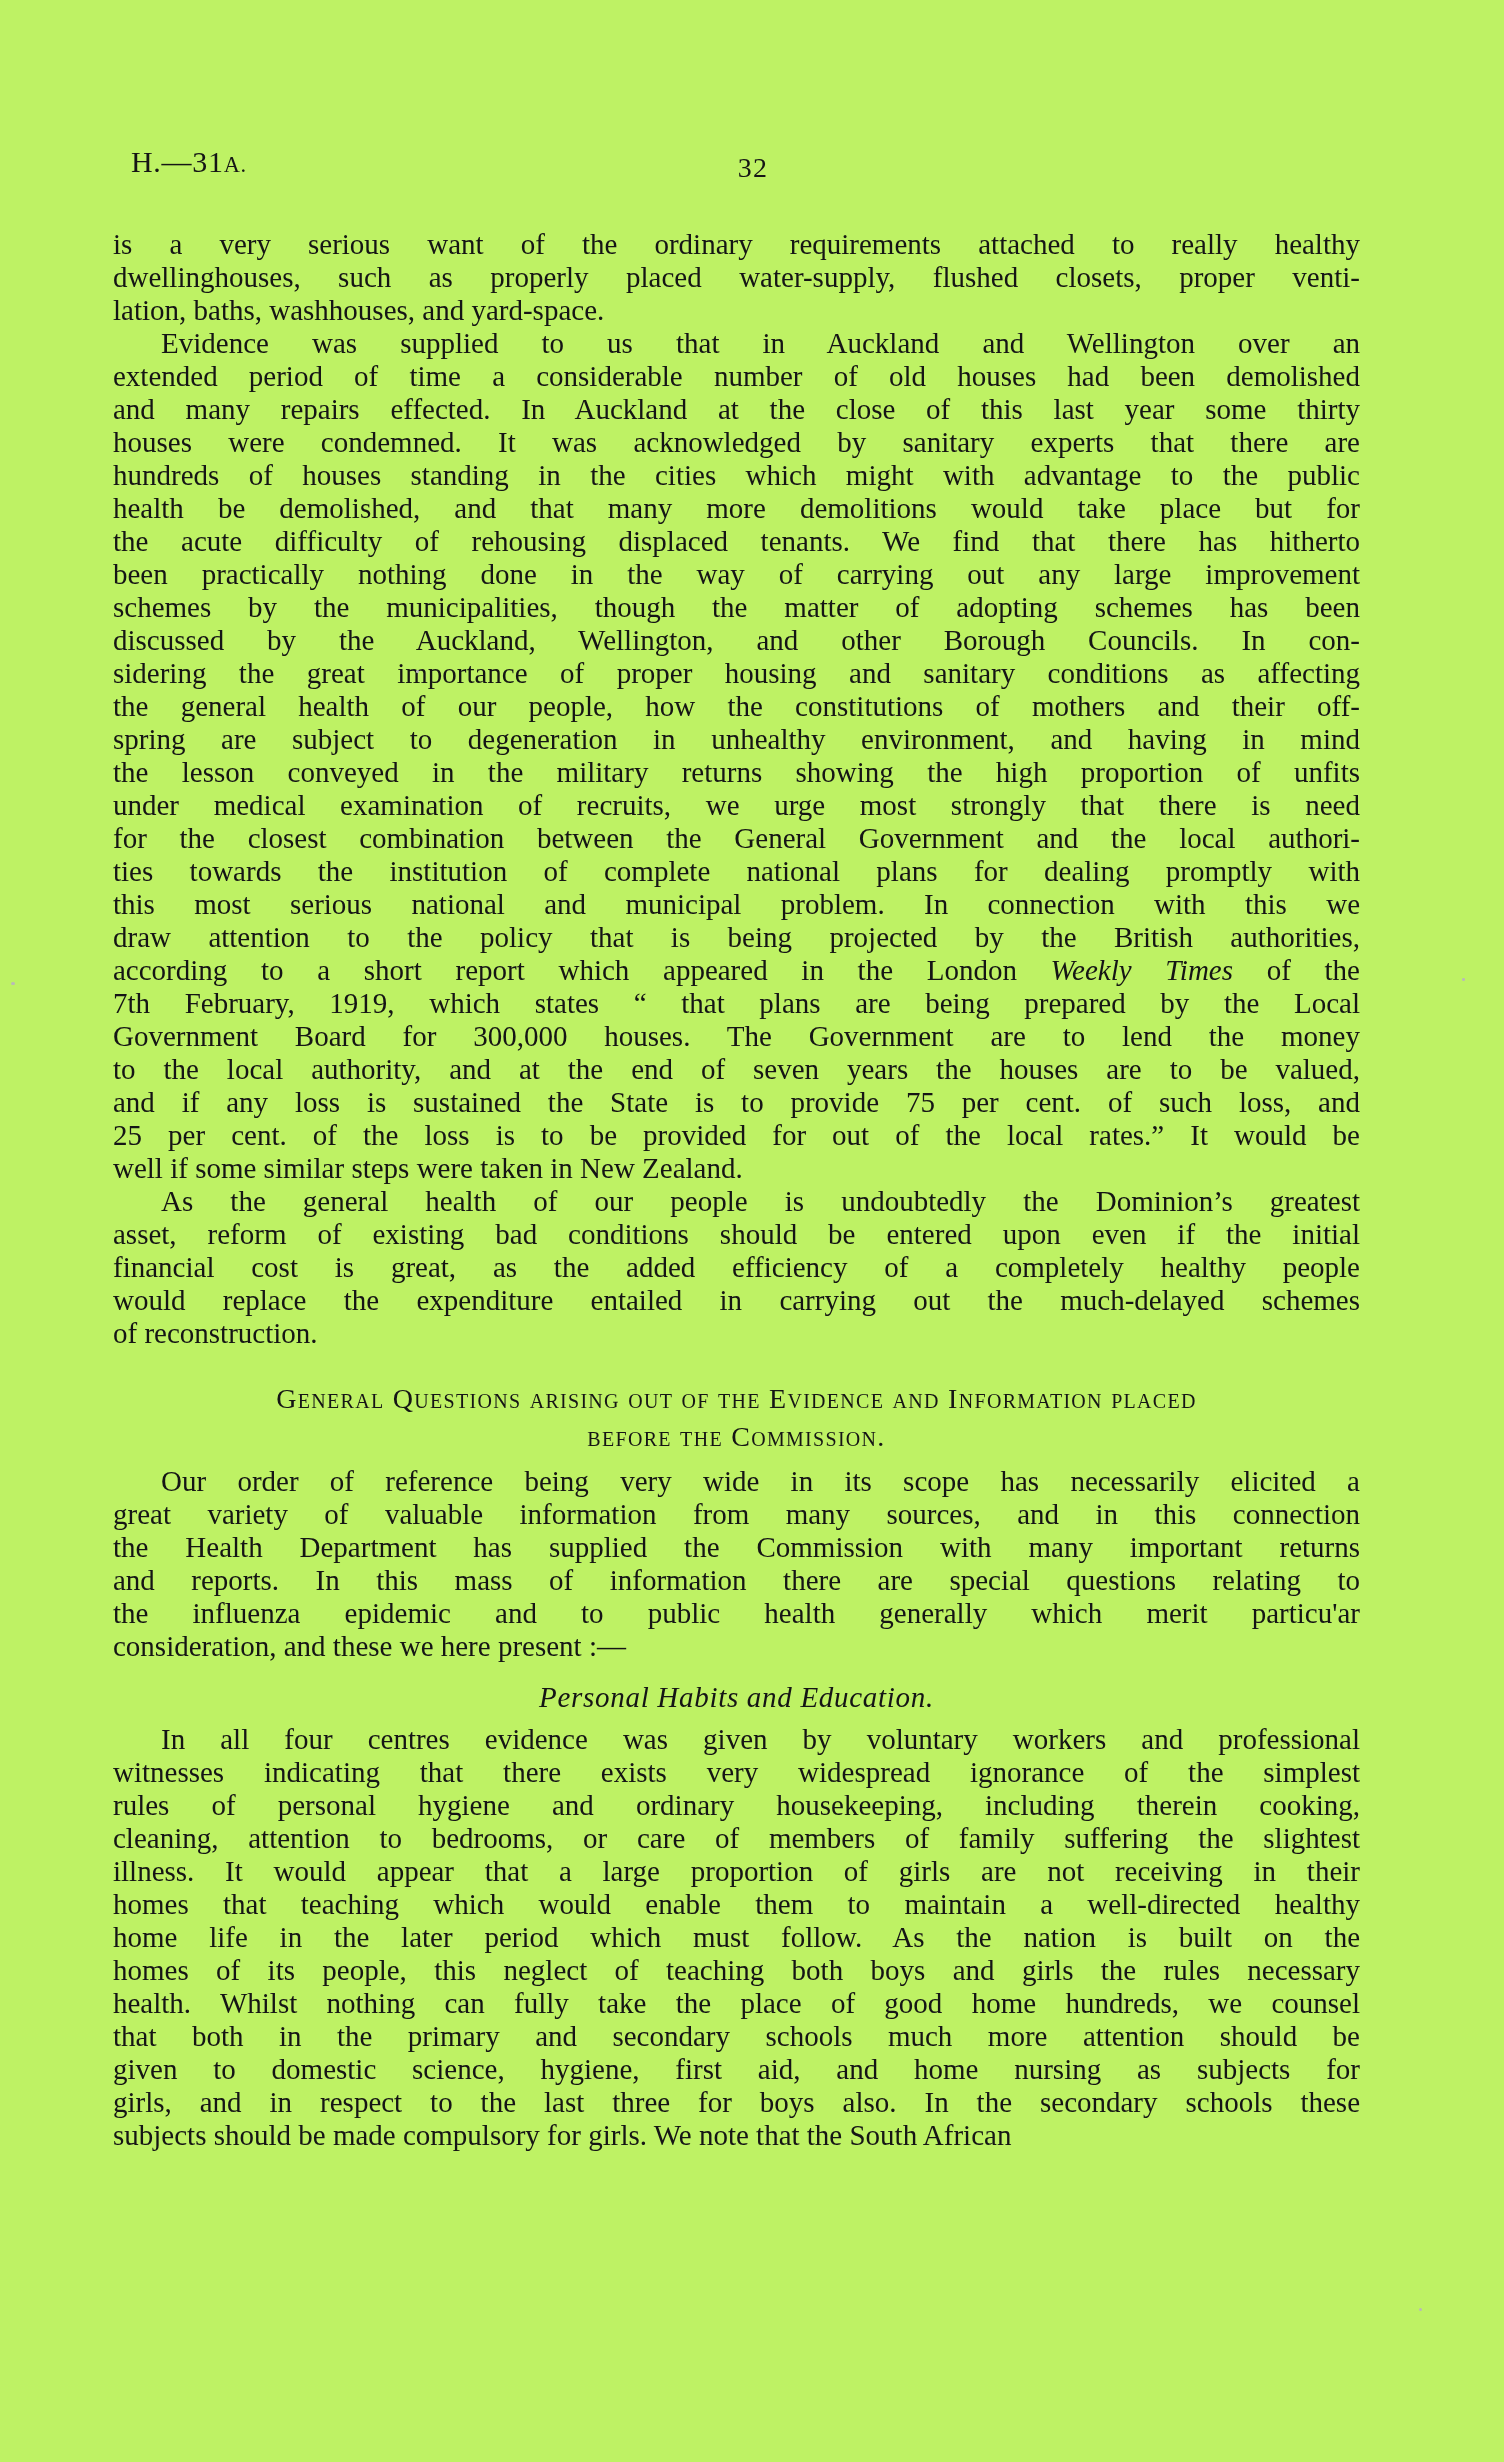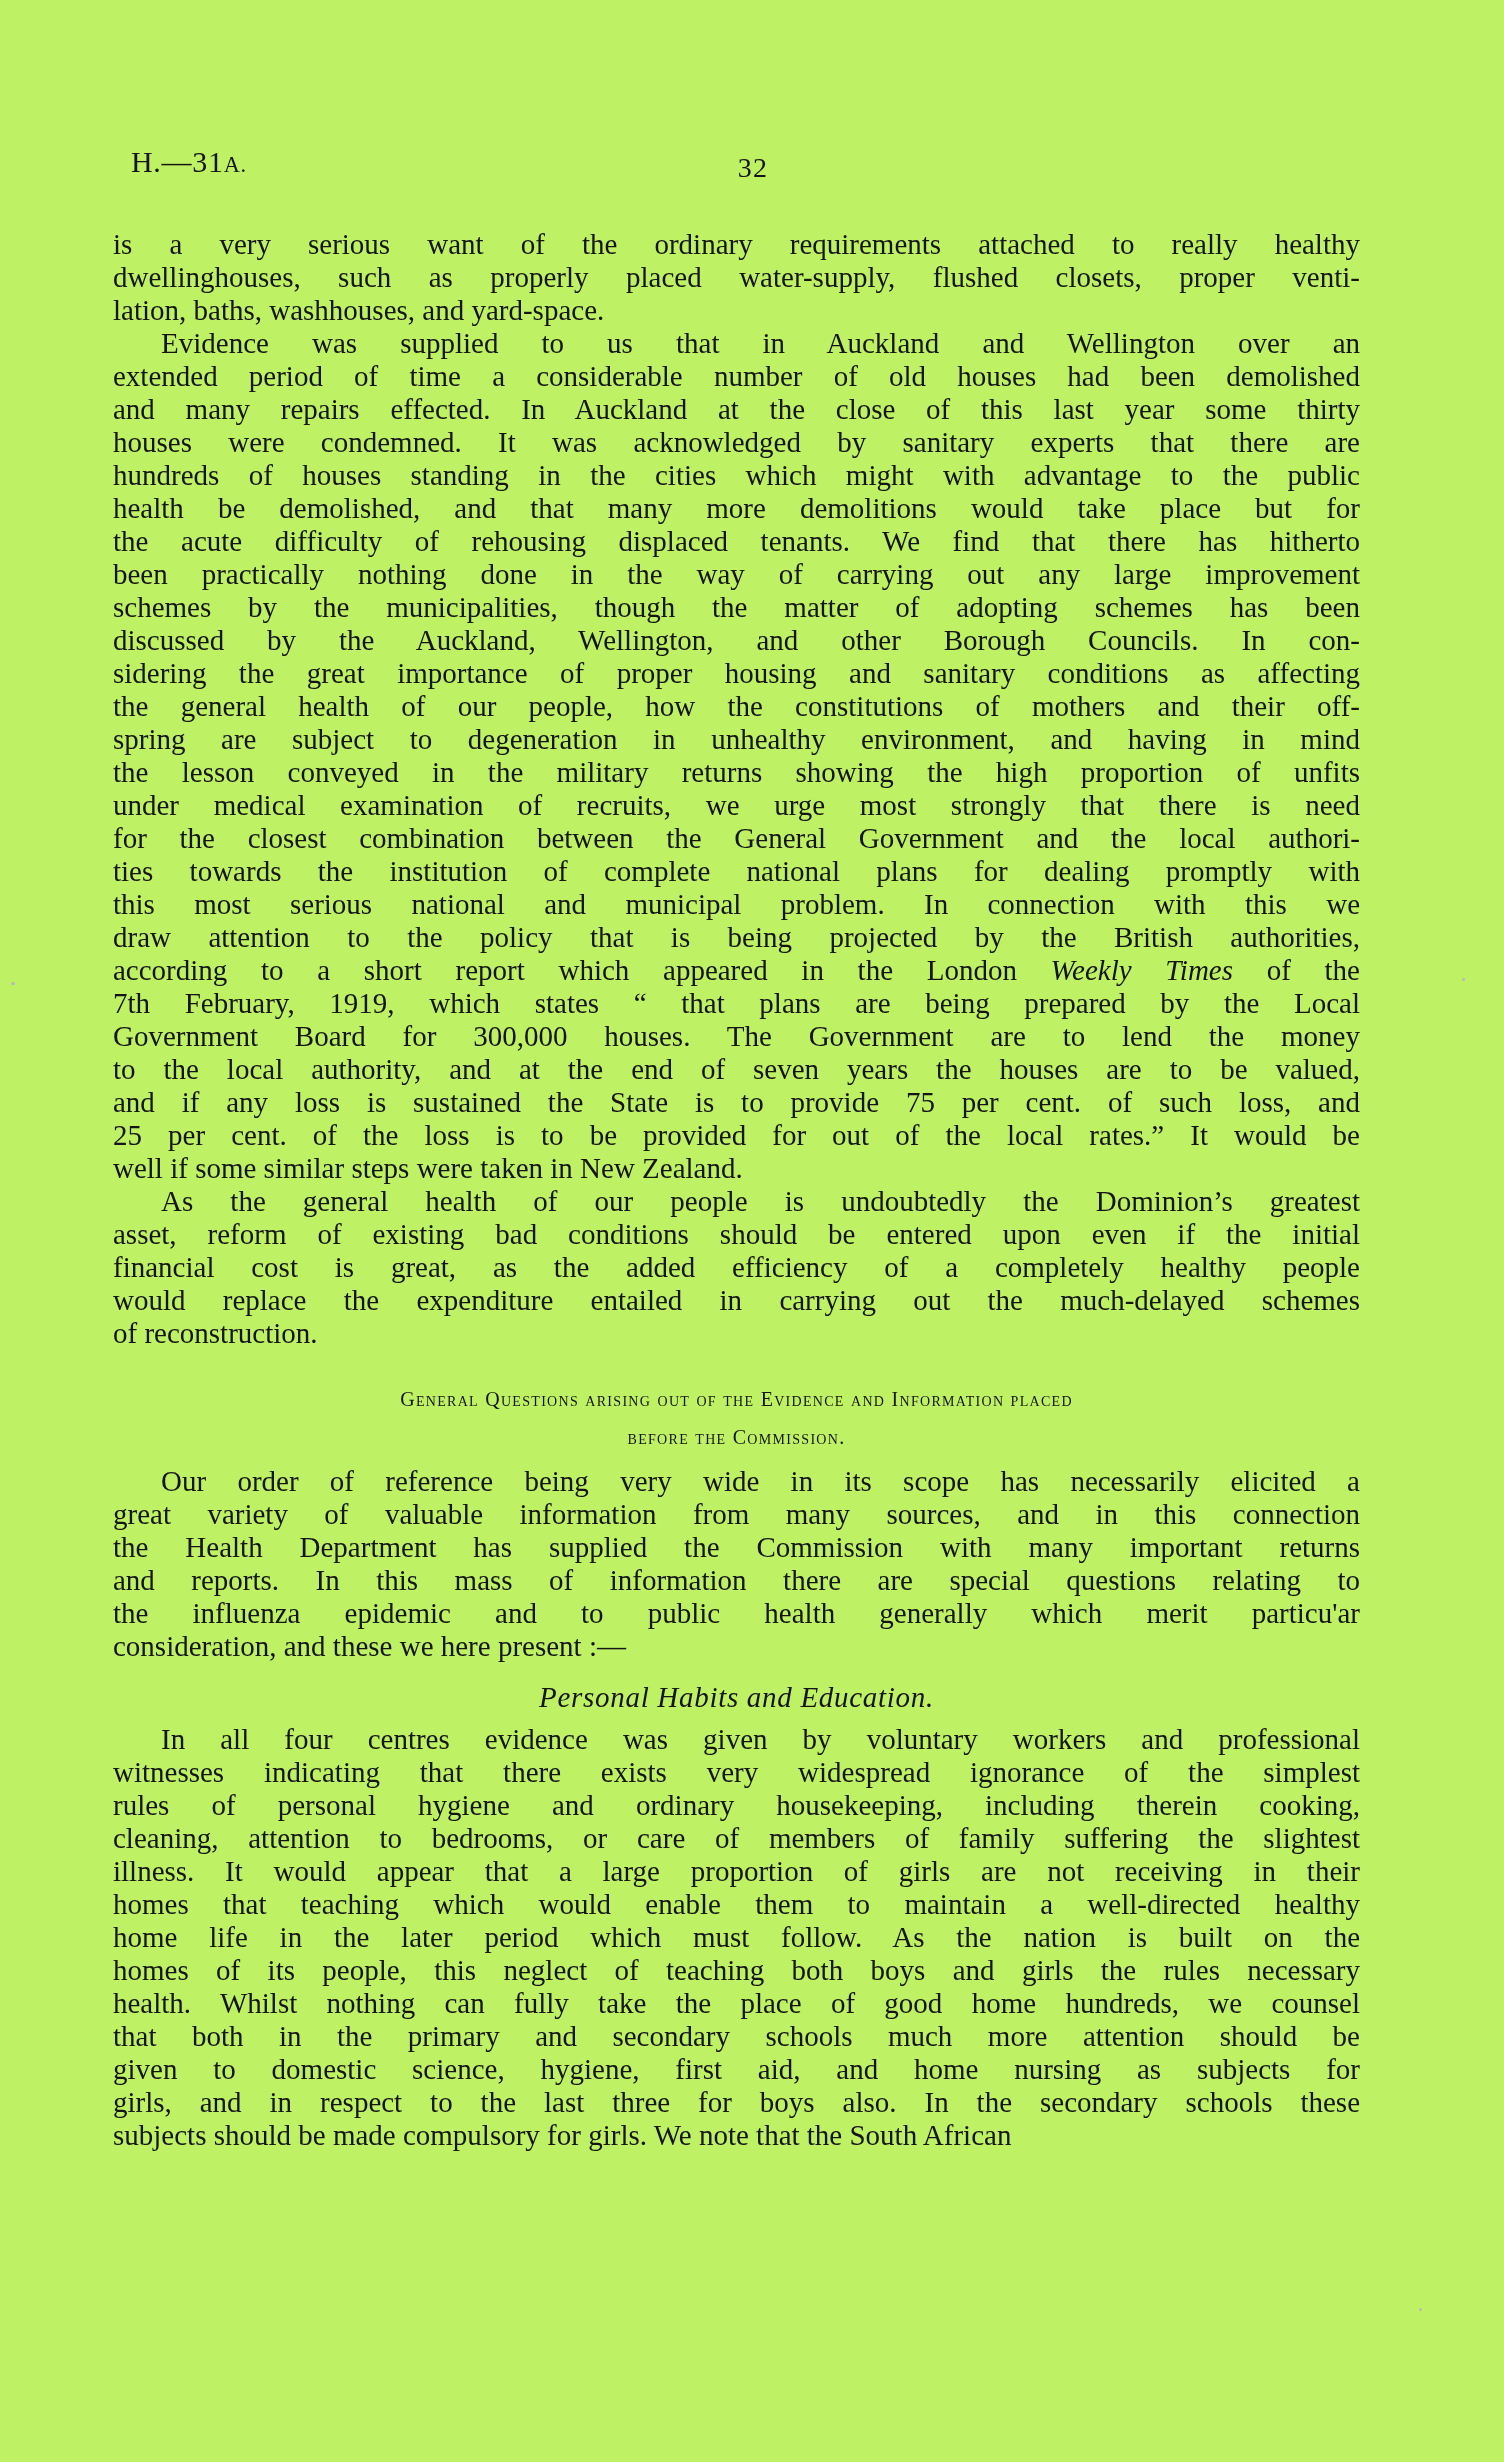--- a/index.html
+++ b/index.html
@@ -28,21 +28,21 @@
   .line {
     text-align:justify;
     text-align-last:justify;
     min-height:33px;
   }
   .line.last { text-align-last:left; }
   .line.indent { text-indent:48px; }
   .heading {
     margin-top:30px; margin-bottom:9.2px;
     font-variant:small-caps;
-    font-size:20px; line-height:38px;
+    font-size:28px; line-height:38px;
     letter-spacing:1.3px;
   }
   .heading .line, .subheading .line {
     text-align:center; text-align-last:center;
   }
   .subheading {
     margin-top:17px; margin-bottom:9.2px;
     font-style:italic; font-size:29px; line-height:34px;
     letter-spacing:0.7px;
   }

